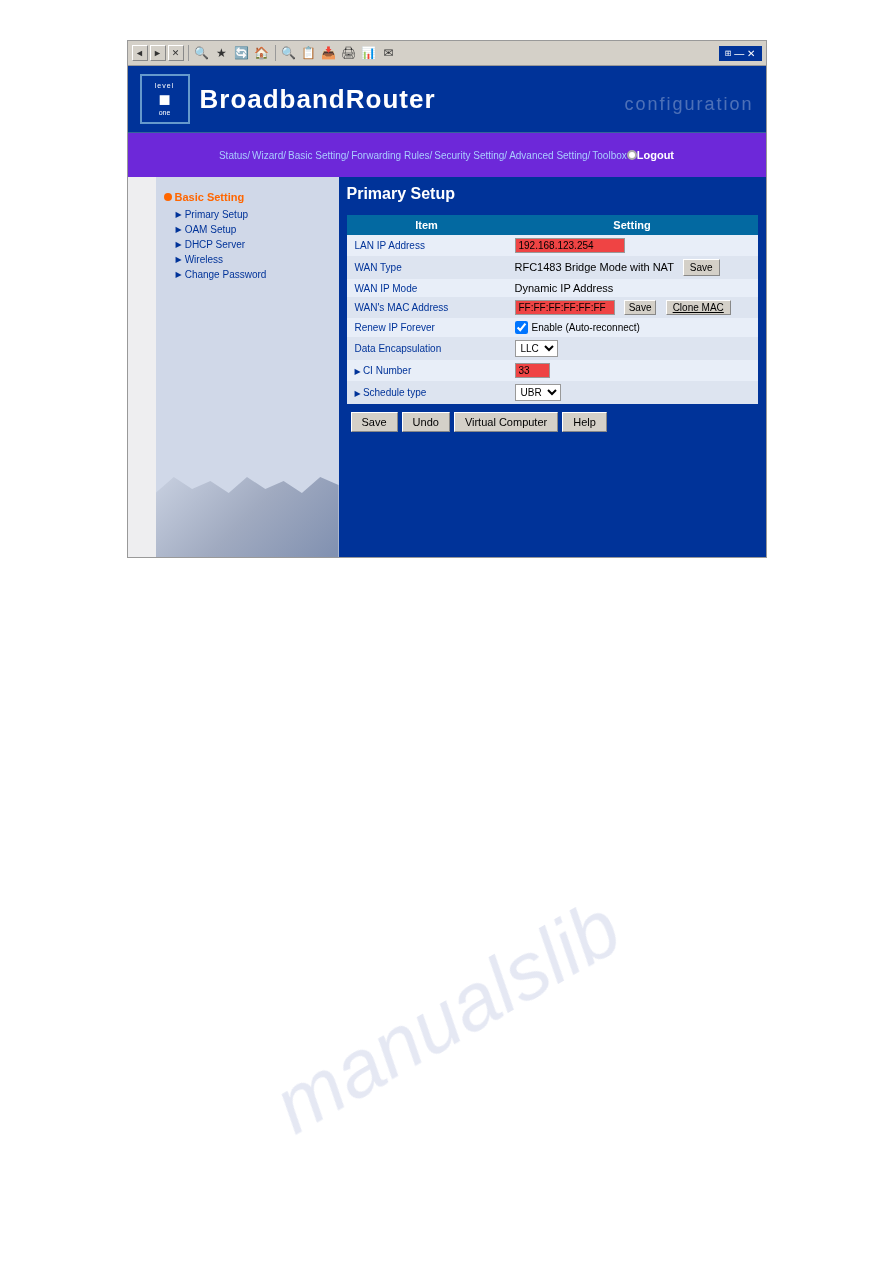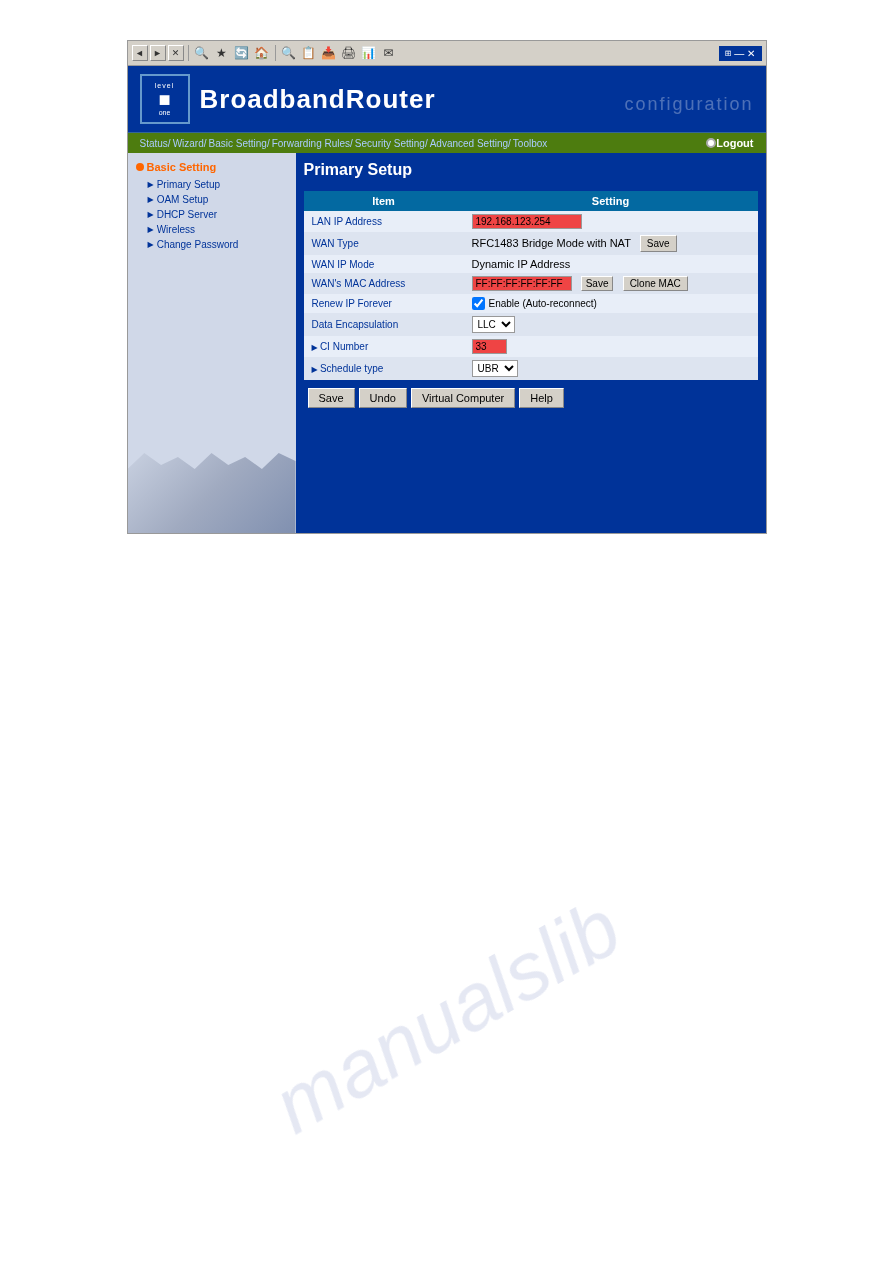--- a/index.html
+++ b/index.html
@@ -132,25 +132,25 @@
     .router-subtitle {
       color: rgba(255,255,255,0.3);
       font-size: 18px;
       position: absolute;
       top: 10px;
       right: 0;
       letter-spacing: 2px;
     }
 
     .nav-bar {
-      background: #4d7c0f;
-      padding: 4px 12px;
-      display: flex;
-      align-items: center;
-      justify-content: space-between;
+      background: #6d28d9;
+      padding: 16px 12px;
+      display: flex;
+      align-items: center;
+      justify-content: center;
       border-top: 1px solid #336699;
     }
 
     .nav-links {
       display: flex;
       gap: 2px;
       font-size: 10px;
       color: #aaccff;
     }
 
@@ -179,25 +179,26 @@
 
     
     .main-content {
       display: flex;
       background: #eeeef0;
       min-height: 380px;
     }
 
     
     .sidebar {
-      width: 168px;
+      width: 183px;
       background: #d0d8e8;
-      padding: 4px 0;
+      padding: 10px 0;
       flex-shrink: 0;
       position: relative;
+      margin-left: 28px;
     }
 
     .sidebar-section {
       padding: 4px 8px;
     }
 
     .sidebar-title {
       color: #ff6600;
       font-weight: bold;
       font-size: 11px;
@@ -330,20 +331,21 @@
     }
 
     .btn-clone-mac {
       background: #d4d0c8;
       border: 1px solid #888;
       border-top-color: #fff;
       border-left-color: #fff;
       padding: 1px 6px;
       font-size: 10px;
       cursor: pointer;
+      text-decoration: underline;
     }
 
     .checkbox-area {
       display: flex;
       align-items: center;
       gap: 4px;
       font-size: 10px;
     }
 
     .select-field {

